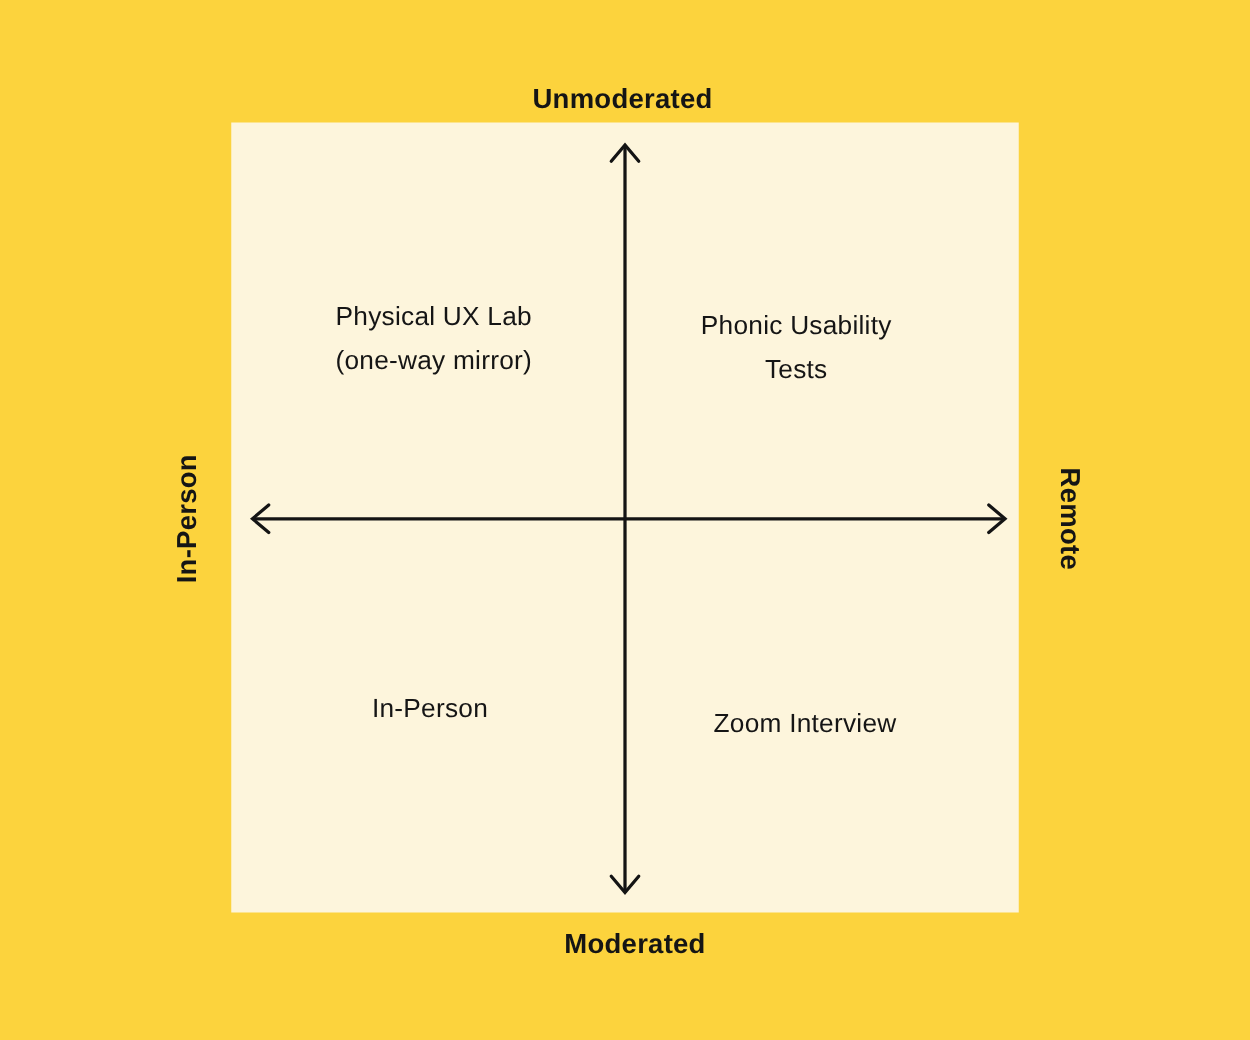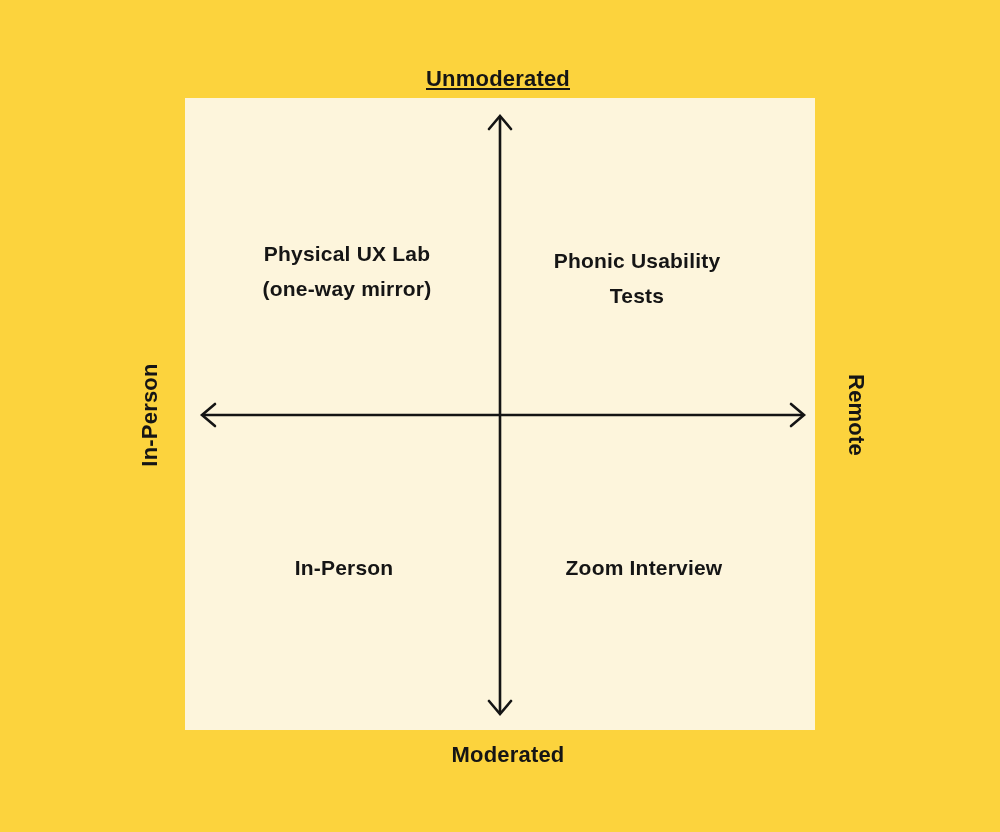--- a/index.html
+++ b/index.html
@@ -32,38 +32,38 @@
     pointer-events: none;
   }
   .axis-label {
     position: absolute;
     font-weight: 700;
     font-size: 22px;
     white-space: nowrap;
     transform: translate(-50%, -50%);
     letter-spacing: 0.2px;
   }
-  .axis-label.top    { left: 498px; top: 79px; text-decoration: underline; }
+  .axis-label.top    { left: 498px; top: 79px; }
   .axis-label.bottom { left: 508px; top: 755px; }
   .axis-label.left   { left: 150px; top: 415px; transform: translate(-50%, -50%) rotate(-90deg); }
   .axis-label.right  { left: 856px; top: 415px; transform: translate(-50%, -50%) rotate(90deg); }
   .quadrant-label {
     position: absolute;
     width: 320px;
     transform: translate(-50%, -50%);
     text-align: center;
-    font-weight: 700;
+    font-weight: 400;
     font-size: 21px;
     line-height: 35px;
     letter-spacing: 0.2px;
   }
   .quadrant-label.tl { left: 347px; top: 271px; }
   .quadrant-label.tr { left: 637px; top: 278px; }
   .quadrant-label.bl { left: 344px; top: 567px; }
-  .quadrant-label.br { left: 644px; top: 567px; }
+  .quadrant-label.br { left: 644px; top: 579px; }
 </style>
 </head>
 <body>
 
 <div class="panel"></div>
 
 <svg class="axes-svg" width="1000" height="832" viewBox="0 0 1000 832" xmlns="http://www.w3.org/2000/svg">
   <g stroke="#141414" stroke-width="2.6" fill="none" stroke-linecap="round" stroke-linejoin="miter">
 
     <line x1="500" y1="117" x2="500" y2="713"></line>

